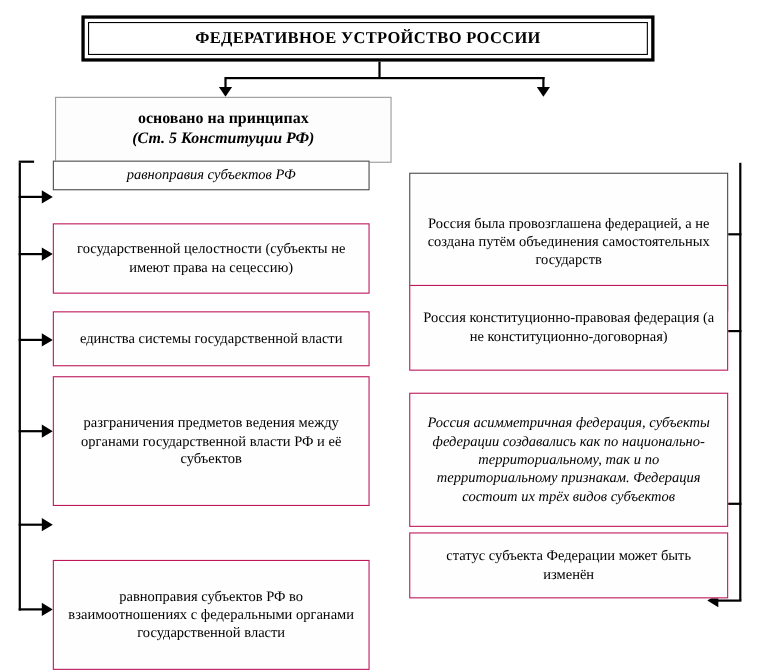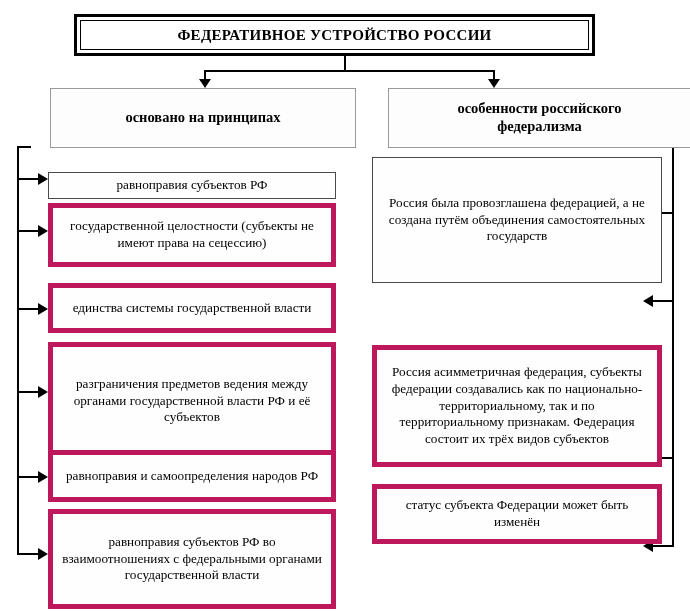--- a/index.html
+++ b/index.html
@@ -71,21 +71,21 @@
   }
   .hdr-line.italic { font-style: italic; }
 
   #hdr-left  { left: 30px;  top: 88px; width: 306px; height: 60px; }
   #hdr-right { left: 368px; top: 88px; width: 303px; height: 60px; }
 
   
   .node {
     position: absolute;
     background: #fefefe;
-    border: 5px solid #be185d;
+    border: 1px solid #be185d;
     box-sizing: border-box;
     display: flex;
     align-items: center;
     justify-content: center;
     padding: 3px 9px;
   }
   .node.strong { border: 1px solid #4a4a4a; }
   .node-text {
     font-size: 13.2px;
     color: #000000;
@@ -144,26 +144,23 @@
 
   <div class="vline" style="left:344px; top:56px; height:15px;"></div>
   <div class="hline" style="left:205px; top:70px; width:290px;"></div>
   <div class="vline" style="left:204px; top:70px; height:10px;"></div>
   <div class="arrow-down" style="left:199px; top:79px;"></div>
   <div class="vline" style="left:493px; top:70px; height:10px;"></div>
   <div class="arrow-down" style="left:488px; top:79px;"></div>
 
   <div class="hdr" id="hdr-left">
     <div class="hdr-line">основано на принципах</div>
-  </div>
-
-  <div class="hdr" id="hdr-right">
-    <div class="hdr-line">особенности российского</div>
-    <div class="hdr-line">федерализма</div>
-  </div>
+    <div class="hdr-line italic">(Ст. 5 Конституции РФ)</div>
+  </div>
+
 
   <div class="vline" style="left:17px; top:148px; height:407px;"></div>
   <div class="hline" style="left:17px; top:146px; width:14px;"></div>
 
   <div class="hline" style="left:17px; top:178px; width:22px;"></div>
   <div class="arrow-right" style="left:38px; top:173px;"></div>
 
   <div class="hline" style="left:17px; top:230px; width:22px;"></div>
   <div class="arrow-right" style="left:38px; top:225px;"></div>
 
@@ -172,39 +169,36 @@
 
   <div class="hline" style="left:17px; top:391px; width:22px;"></div>
   <div class="arrow-right" style="left:38px; top:386px;"></div>
 
   <div class="hline" style="left:17px; top:476px; width:22px;"></div>
   <div class="arrow-right" style="left:38px; top:471px;"></div>
 
   <div class="hline" style="left:17px; top:553px; width:22px;"></div>
   <div class="arrow-right" style="left:38px; top:548px;"></div>
 
-  <div class="node col-left strong" style="top:172px; height:27px;">
+  <div class="node col-left strong" style="top:146px; height:27px;font-style:italic;">
     <div class="node-text">равноправия субъектов РФ</div>
   </div>
 
   <div class="node col-left" style="top:203px; height:64px;">
     <div class="node-text">государственной целостности (субъекты не имеют права на сецессию)</div>
   </div>
 
   <div class="node col-left" style="top:283px; height:50px;">
     <div class="node-text">единства системы государственной власти</div>
   </div>
 
   <div class="node col-left" style="top:342px; height:118px;">
     <div class="node-text">разграничения предметов ведения между органами государственной власти РФ и её субъектов</div>
   </div>
 
-  <div class="node col-left" style="top:450px; height:52px;">
-    <div class="node-text">равноправия и самоопределения народов РФ</div>
-  </div>
 
   <div class="node col-left" style="top:509px; height:100px;">
     <div class="node-text">равноправия субъектов РФ во взаимоотношениях с федеральными органами государственной власти</div>
   </div>
 
   <div class="vline" style="left:672px; top:148px; height:398px;"></div>
 
   <div class="hline" style="left:652px; top:212px; width:22px;"></div>
   <div class="arrow-left" style="left:643px; top:207px;"></div>
 
@@ -214,22 +208,25 @@
   <div class="hline" style="left:652px; top:457px; width:22px;"></div>
   <div class="arrow-left" style="left:643px; top:452px;"></div>
 
   <div class="hline" style="left:652px; top:545px; width:22px;"></div>
   <div class="arrow-left" style="left:643px; top:540px;"></div>
 
   <div class="node col-right strong" style="top:157px; height:126px;">
     <div class="node-text">Россия была провозглашена федерацией, а не создана путём объединения самостоятельных государств</div>
   </div>
 
-
-  <div class="node col-right" style="top:345px; height:122px;">
+  <div class="node col-right" style="top:259px; height:78px;">
+    <div class="node-text">Россия конституционно-правовая федерация (а не конституционно-договорная)</div>
+  </div>
+
+  <div class="node col-right" style="top:357px; height:122px;font-style:italic;">
     <div class="node-text">Россия асимметричная федерация, субъекты федерации создавались как по национально-территориальному, так и по территориальному признакам. Федерация состоит их трёх видов субъектов</div>
   </div>
 
   <div class="node col-right" style="top:484px; height:60px;">
     <div class="node-text">статус субъекта Федерации может быть изменён</div>
   </div>
 
 </div>
 
 </body></html>

